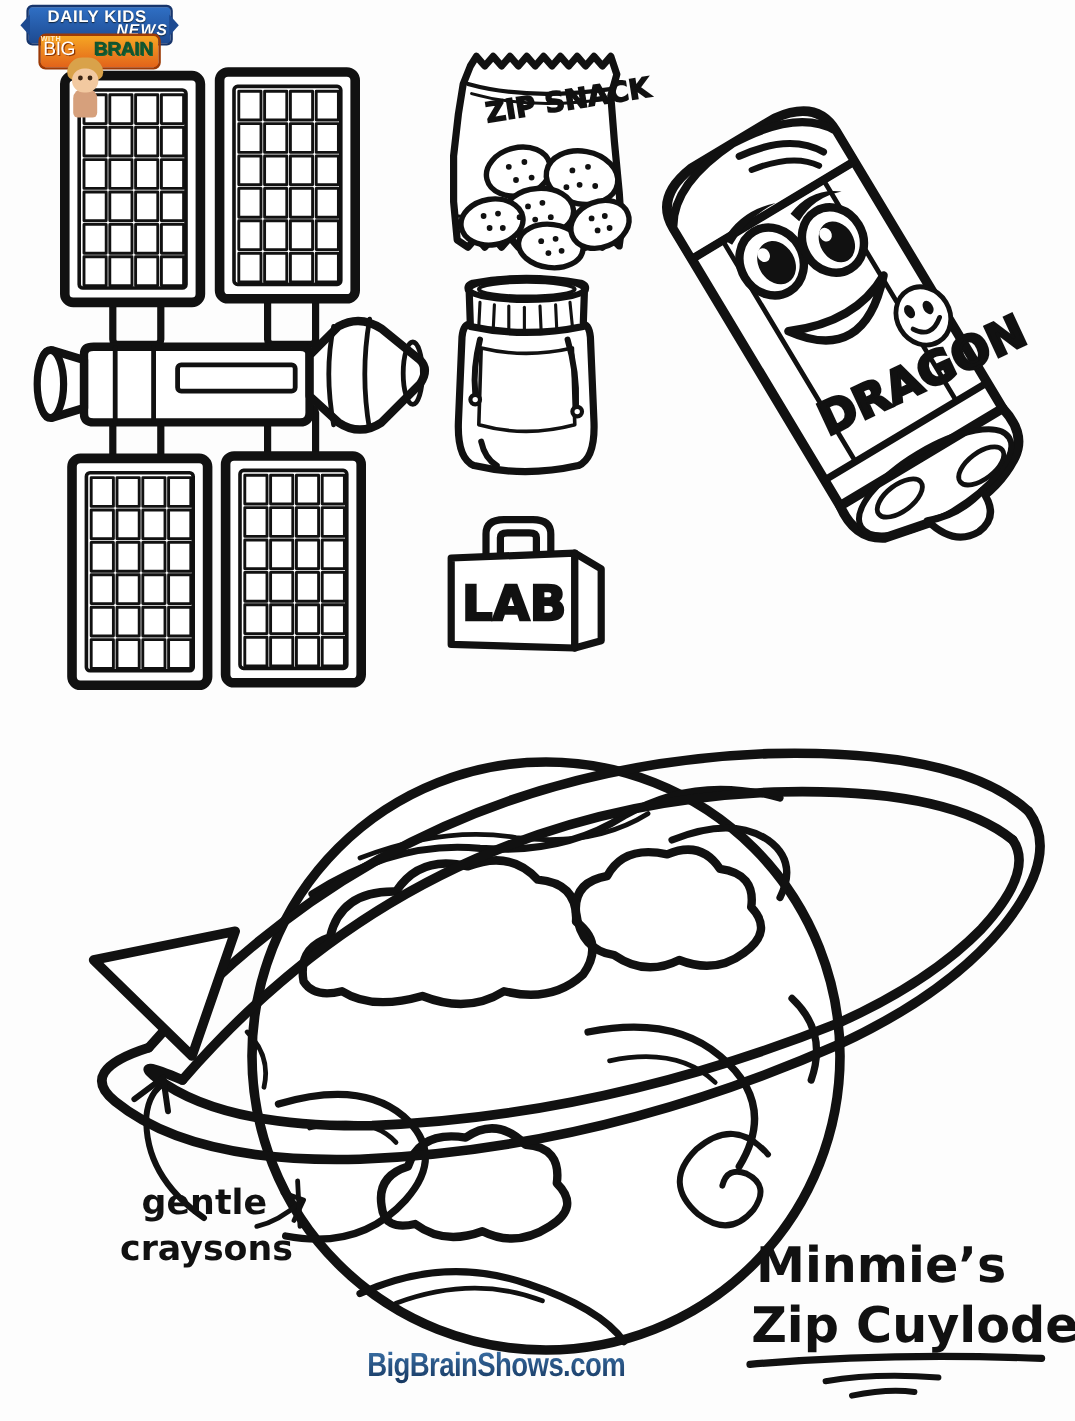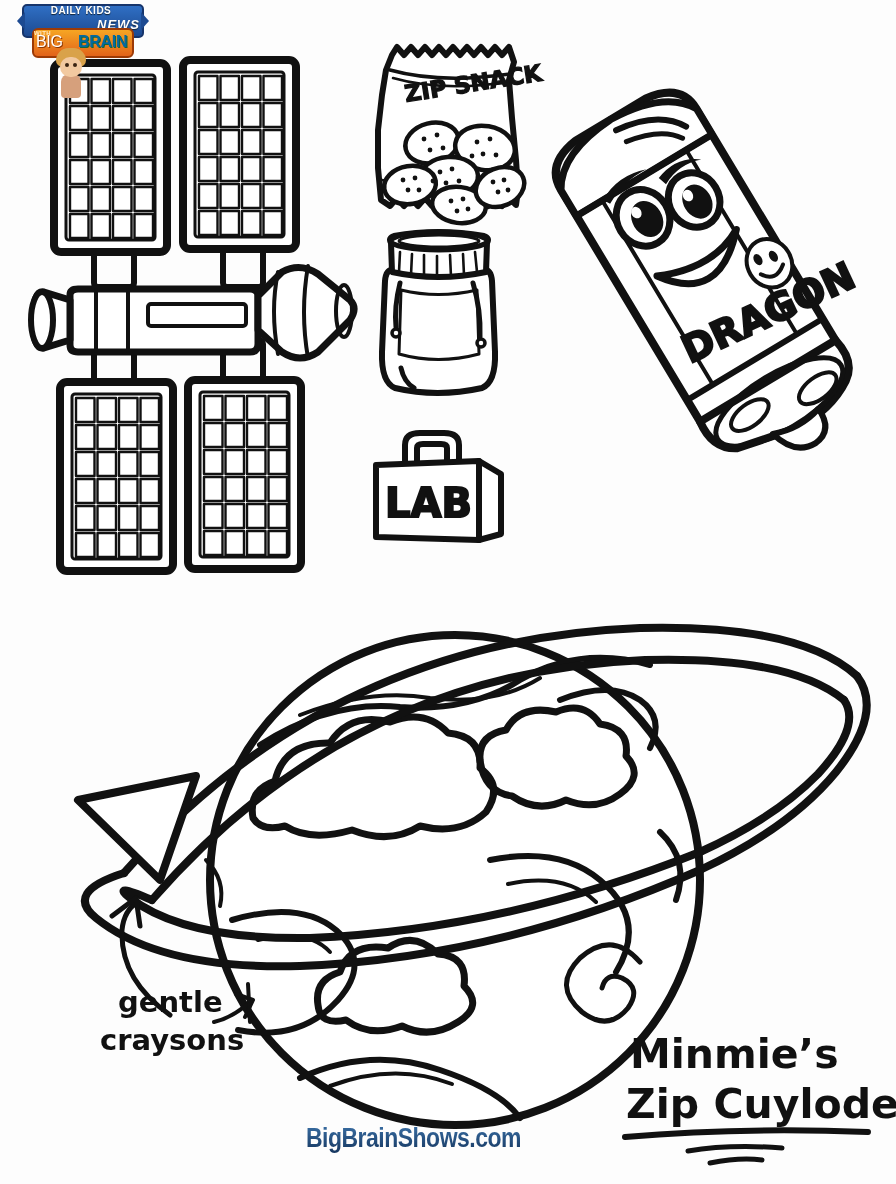--- a/index.html
+++ b/index.html
@@ -39,21 +39,21 @@
     border-right:8px solid #1d4a91;
   }
   .logo-banner:before{
     content:"";position:absolute;right:-7px;top:6px;
     border-top:9px solid transparent;border-bottom:9px solid transparent;
     border-left:8px solid #1d4a91;
   }
   .logo-line1{
     position:absolute;left:0;top:3px;width:118px;
     text-align:center;color:#ffffff;
-    font-size:10px;font-weight:bold;letter-spacing:.5px;
+    font-size:14px;font-weight:bold;letter-spacing:.5px;
     font-family:"Liberation Sans", sans-serif;
     text-shadow:0 1px 1px #123;
   }
   .logo-line2{
     position:absolute;left:0;top:15px;width:118px;
     text-align:right;color:#ffffff;
     font-size:13px;font-weight:bold;letter-spacing:1px;
     text-shadow:0 1px 1px #123;
     font-style:italic;
   }
@@ -68,21 +68,21 @@
     font-size:6px;color:#ffe9c6;font-weight:bold;letter-spacing:.4px;
   }
   .logo-big{
     position:absolute;left:14px;top:31px;
     font-size:16px;font-weight:normal;color:#ffffff;
     letter-spacing:-.3px;
     text-shadow:1px 1px 0 #8a3504;
   }
   .logo-brain{
     position:absolute;left:56px;top:31px;
-    font-size:16px;font-weight:bold;color:#0369a1;
+    font-size:16px;font-weight:bold;color:#14532d;
     letter-spacing:-.3px;
     text-shadow:1px 1px 0 #14663a;
   }
   
   #mascot{
     position:absolute;left:54px;top:48px;width:34px;height:52px;
   }
   .mascot-hair{
     position:absolute;left:2px;top:0;width:30px;height:19px;
     background:#d9a24a;border-radius:15px 15px 8px 8px;

